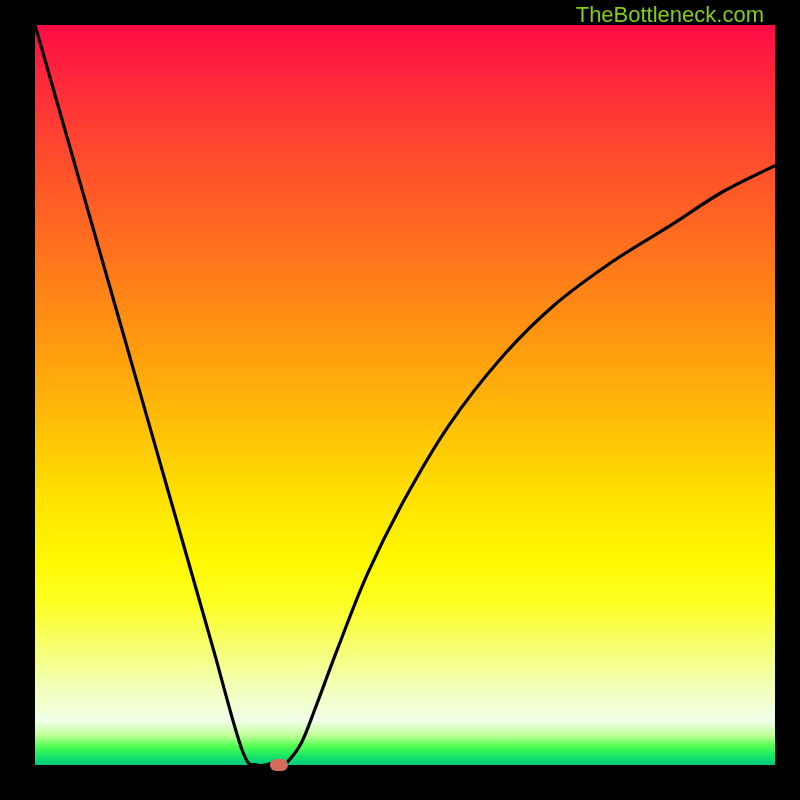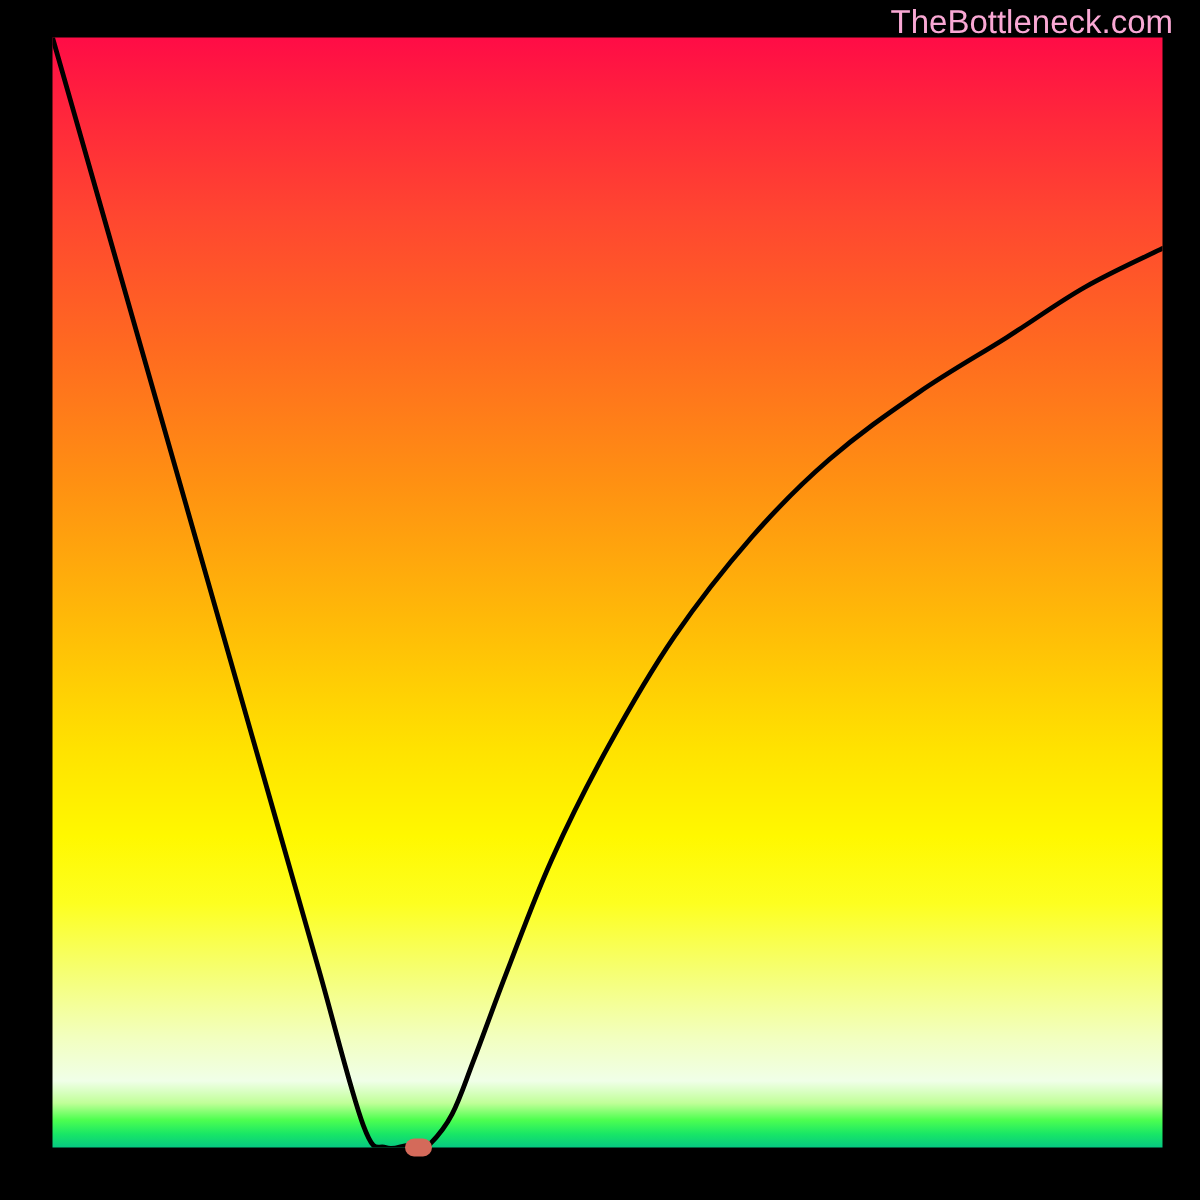--- a/index.html
+++ b/index.html
@@ -11,22 +11,22 @@
     overflow: hidden;
   }
   .container {
     position: relative;
     width: 800px;
     height: 800px;
   }
   .watermark {
     position: absolute;
     top: 2px;
-    right: 18px;
-    color: #f9a8d4;
+    right: 36px;
+    color: #84cc16;
     font-family: Arial, Helvetica, sans-serif;
     font-size: 22px;
     font-weight: 500;
     z-index: 10;
   }
   .plot-area {
     position: absolute;
     left: 35px;
     top: 25px;
     width: 740px;

